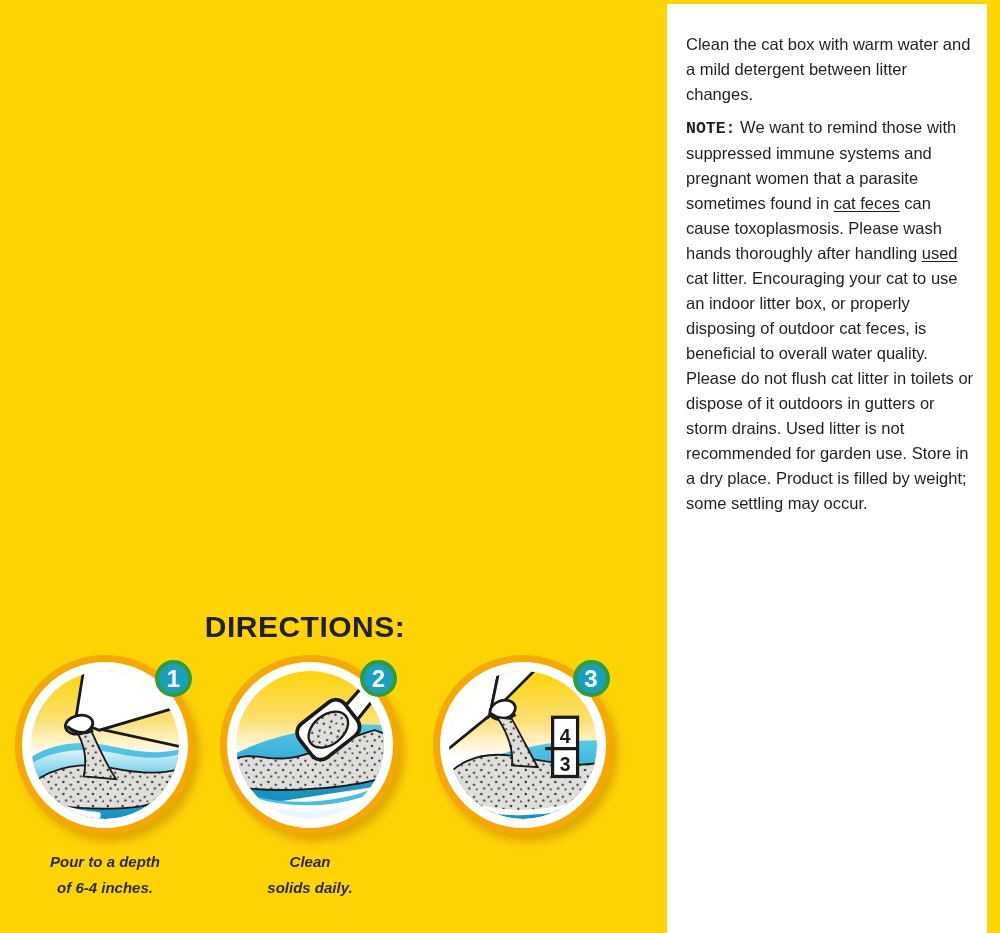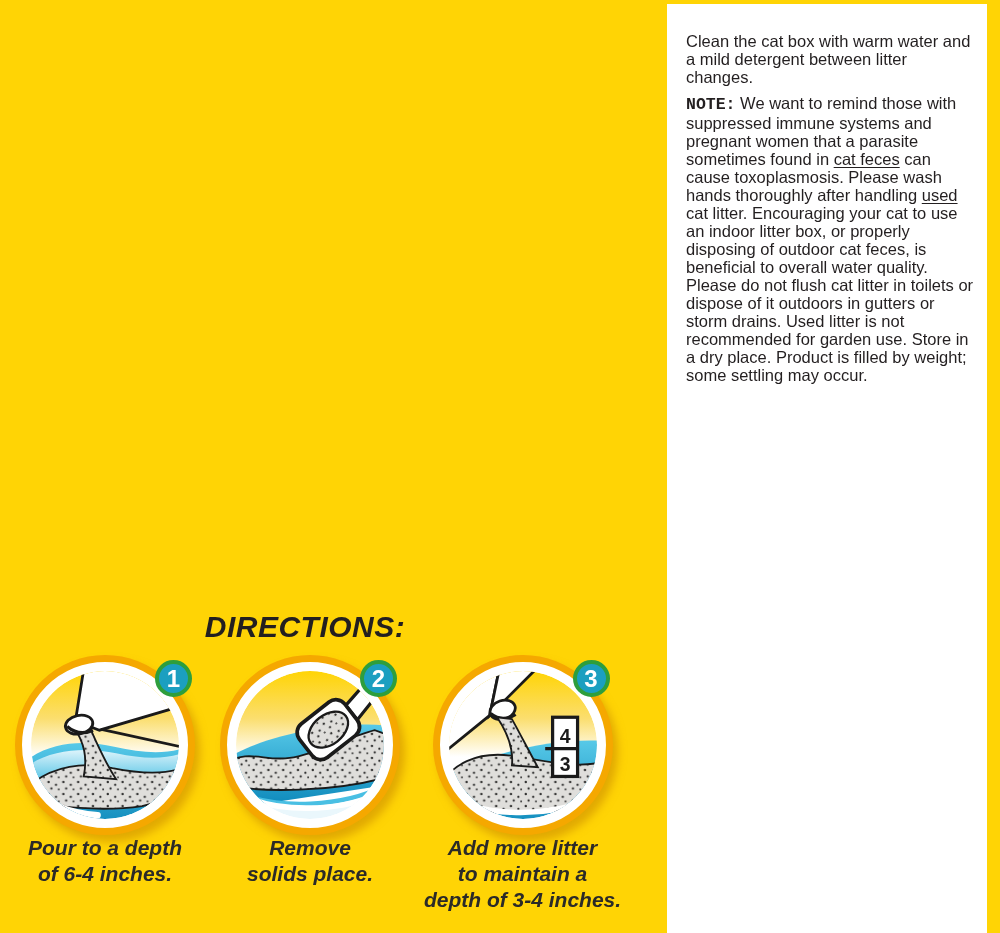--- a/index.html
+++ b/index.html
@@ -17,36 +17,35 @@
 
   
   .care-panel {
     position: absolute;
     left: 667px; top: 4px;
     width: 320px; bottom: 0;
     background: #FFFFFF;
     padding: 28px 13px 20px 19px;
     color: #231F20;
     font-size: 16.5px;
-    line-height: 18px;
+    line-height: 25px;
   }
   .care-panel p { margin-bottom: 8px; }
   .care-panel strong { font-weight: 700; font-family: Liberation Mono, monospace; }
   .care-panel u { text-underline-offset: 2px; }
 
   
   .directions-heading {
     position: absolute;
     left: 0; top: 610px; width: 610px;
     text-align: center;
     font-size: 30px;
     font-weight: 700;
     letter-spacing: 0.5px;
     color: #231F20;
-    font-style: italic;
   }
   .step {
     position: absolute;
     top: 655px;
     text-align: center;
   }
   .step-1 { left: 5px;   width: 200px; }
   .step-2 { left: 210px; width: 200px; }
   .step-3 { left: 415px; width: 215px; }
 
@@ -78,21 +77,22 @@
     font-size: 24px;
     font-weight: 700;
     display: flex;
     align-items: center;
     justify-content: center;
     z-index: 2;
     line-height: 1;
   }
 
   .step-caption {
-    font-size: 21px;
+    margin-top: 14px;
+    font-size: 15px;
     font-weight: 700;
     font-style: italic;
     line-height: 26px;
     color: #2B2A28;
   }
   .step-caption span { display: block; }
 
   .gauge-num {
     font-family: "Liberation Sans", sans-serif;
     font-weight: 700;
@@ -200,22 +200,22 @@
               <path d="M130,54 L172,46 L172,64 L130,74 Z" fill="#FFFFFF" stroke="#1A1A1A" stroke-width="3.5"></path>
               <rect x="68" y="40" width="62" height="46" rx="12" fill="#FFFFFF" stroke="#1A1A1A" stroke-width="4"></rect>
               <ellipse cx="99" cy="63" rx="24" ry="16" fill="url(#pLitter)" stroke="#1A1A1A" stroke-width="2.5"></ellipse>
             </g>
           </g>
         </svg>
       </div>
       <div class="step-badge">2</div>
     </div>
     <div class="step-caption">
-      <span>Remove</span>
-      <span>solids place.</span>
+      <span>Clean</span>
+      <span>solids daily.</span>
     </div>
   </div>
 
   <div class="step step-3">
     <div class="step-circle">
       <div class="art">
         <svg viewBox="0 0 160 160">
           <defs>
               <clipPath id="clip3">
                 <circle cx="80" cy="80" r="80"></circle>
@@ -243,20 +243,15 @@
               <text class="gauge-num" x="125.5" y="78">4</text>
               <text class="gauge-num" x="125.5" y="108">3</text>
             </g>
 
             <path d="M-6,130 C30,158 100,160 158,138" fill="none" stroke="#FFFFFF" stroke-width="6" stroke-linecap="round"></path>
           </g>
         </svg>
       </div>
       <div class="step-badge">3</div>
     </div>
-    <div class="step-caption">
-      <span>Add more litter</span>
-      <span>to maintain a</span>
-      <span>depth of 3-4 inches.</span>
-    </div>
   </div>
 
 </div>
 
 </body></html>

